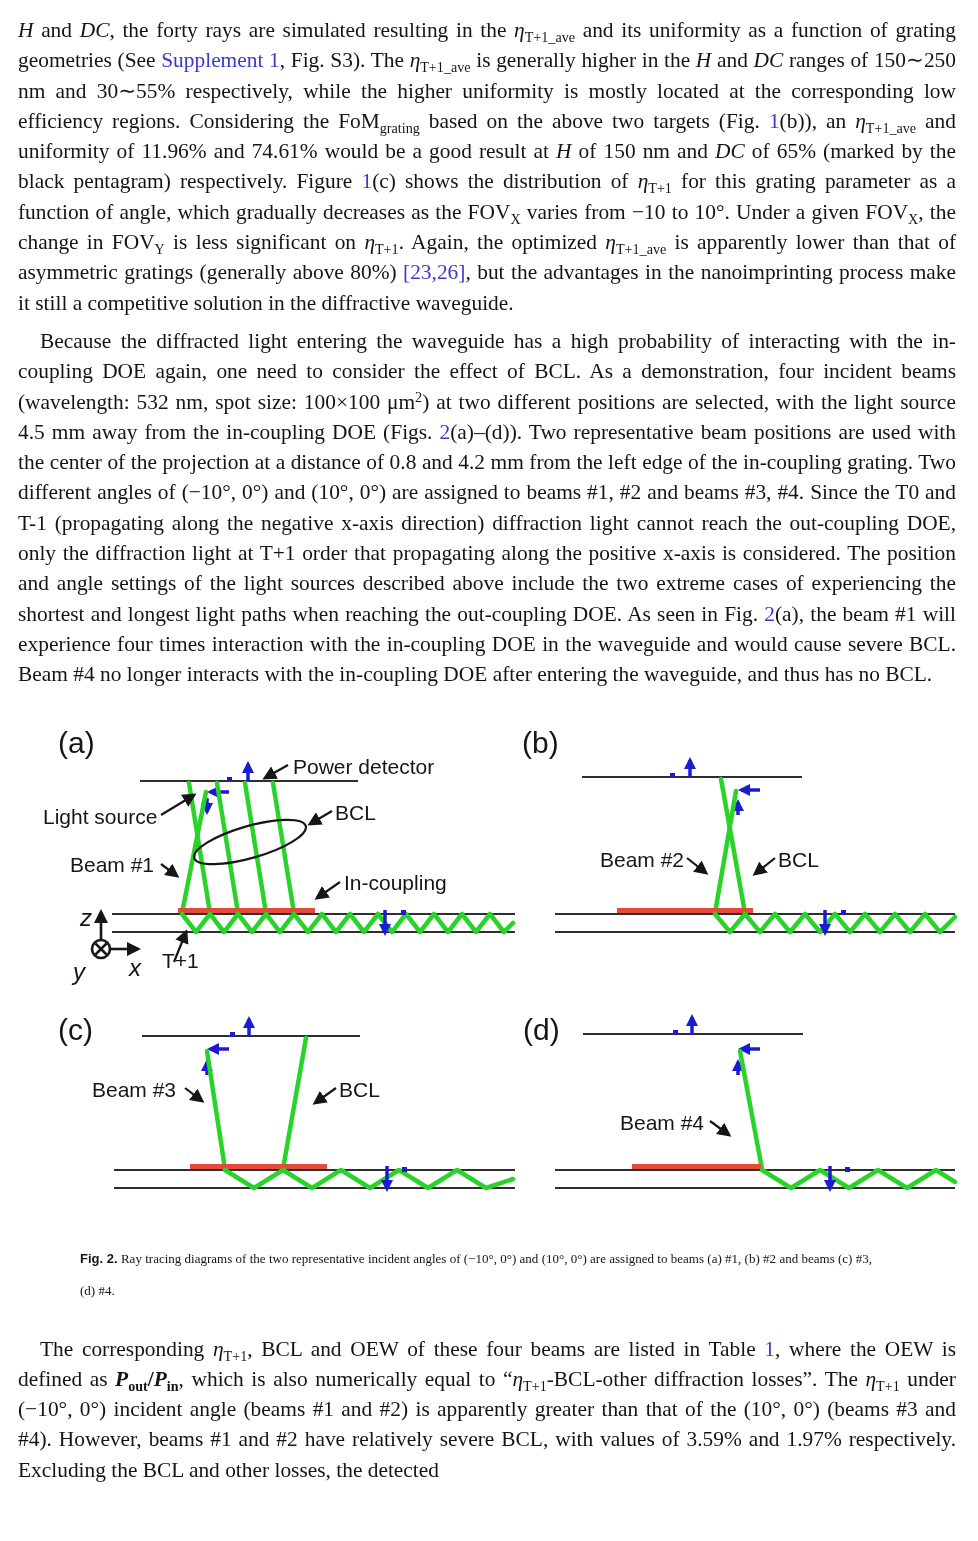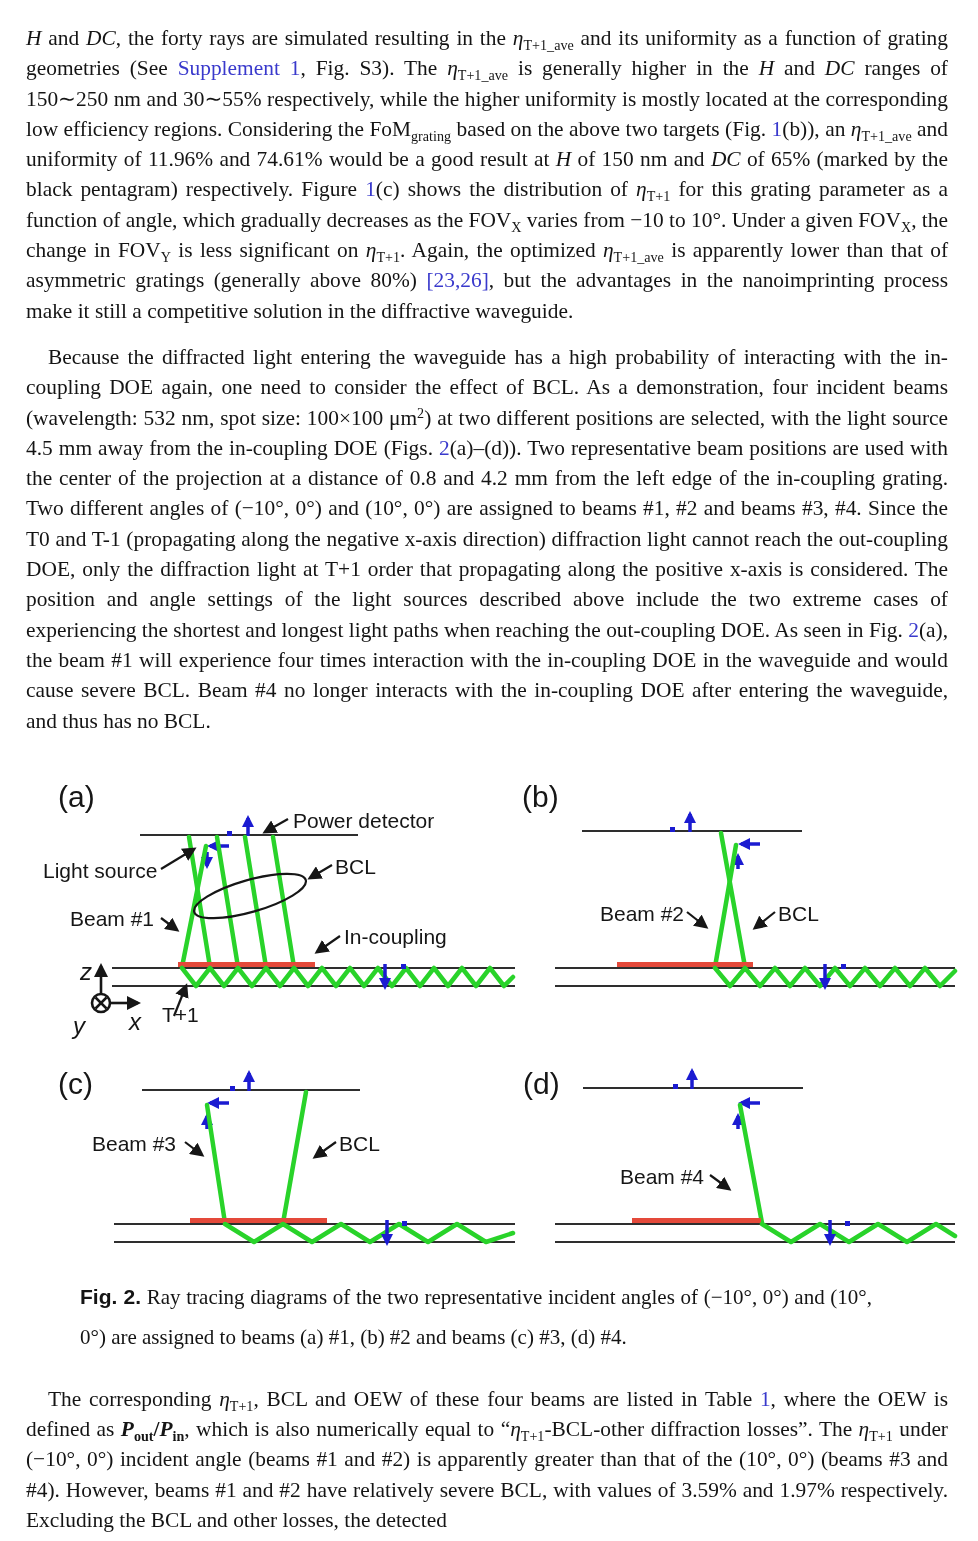--- a/index.html
+++ b/index.html
@@ -8,35 +8,35 @@
   }
   html,body{margin:0;padding:0;background:#fff;}
   #page{
     width:978px;height:1541px;overflow:hidden;background:#fff;
     color:var(--text-black);
     font-family:"Liberation Serif", serif;
     box-sizing:border-box;
     padding:7px 14px 0 10px;
   }
   .body-par{
-    margin:16px;font-size:21.4px;line-height:30.3px;text-align:justify;
+    margin:8px;font-size:21.4px;line-height:30.3px;text-align:justify;
   }
   .body-par.indent{text-indent:22px;}
   .i{font-style:italic}
   .b{font-weight:700}
   .bi{font-weight:700;font-style:italic}
   .sans{font-family:"Liberation Sans",sans-serif;}
   .sub{font-size:66%;vertical-align:-0.35em;line-height:0;}
   .sup{font-size:66%;vertical-align:0.5em;line-height:0;}
   .link{color:var(--link-blue);}
   figure{margin:0;padding:0;}
   figure svg{display:block;margin-top:2px;}
   figcaption{
-    font-size:21px;line-height:40px;text-align:justify;
-    padding:0 92px 0 70px;margin-top:2px;
+    font-size:13px;line-height:32px;text-align:justify;
+    padding:0 92px 0 70px;margin-top:22px;
   }
   .par-after-fig{margin-top:27px;}
   
   .ray{stroke:var(--ray-green);stroke-width:4.5;fill:none;stroke-linecap:round;stroke-linejoin:round;}
   .wg{stroke:var(--line-dark);stroke-width:2.2;fill:none;}
   .blue{stroke:var(--marker-blue);stroke-width:3.5;fill:none;}
   .bluef{fill:var(--marker-blue);}
   .red{fill:var(--grating-red);}
   .ann{stroke:#161616;stroke-width:2.2;fill:none;marker-end:url(#ah);}
   .axis{stroke:#161616;stroke-width:2.6;fill:none;}

